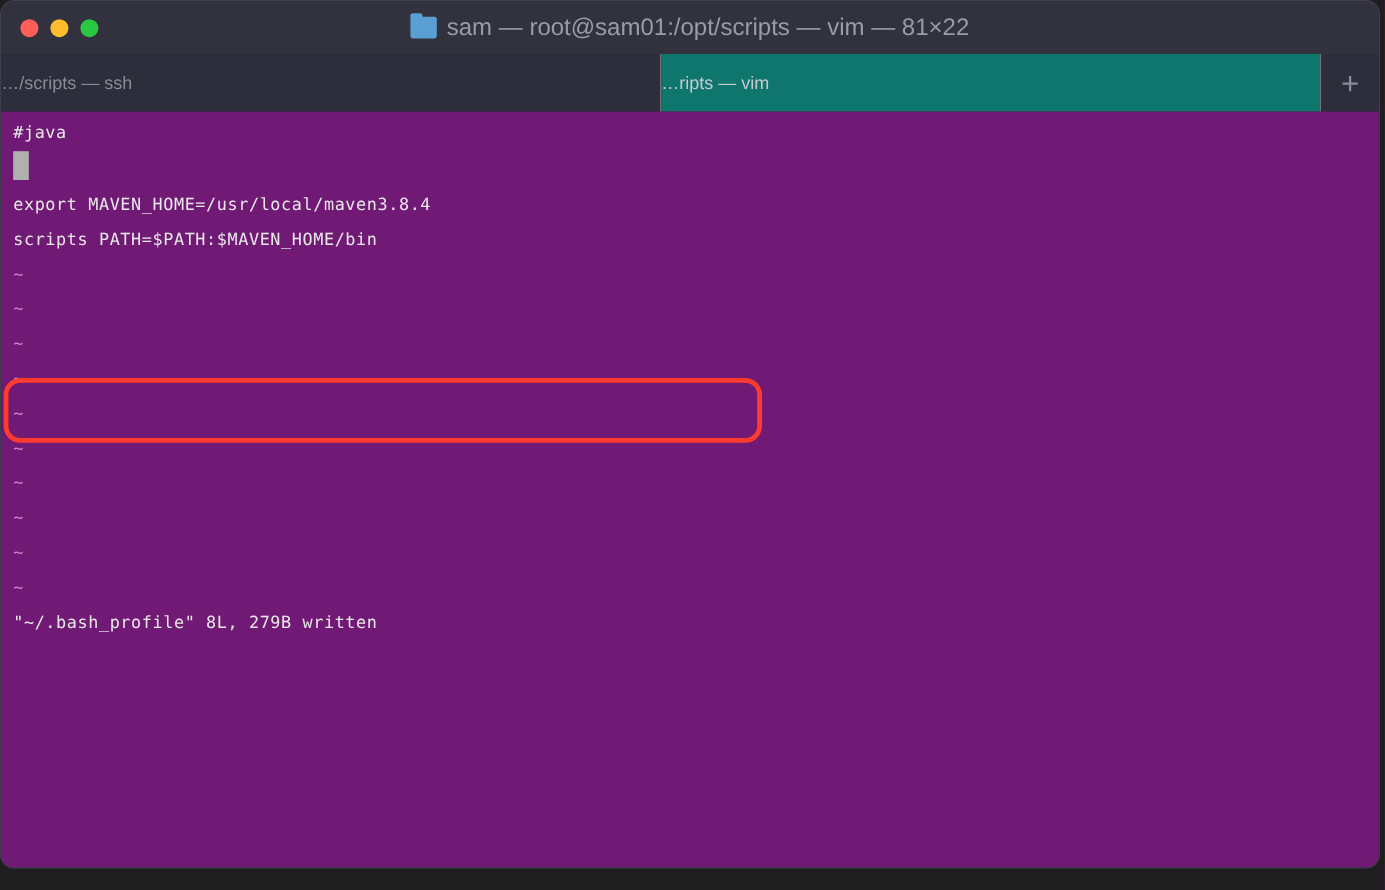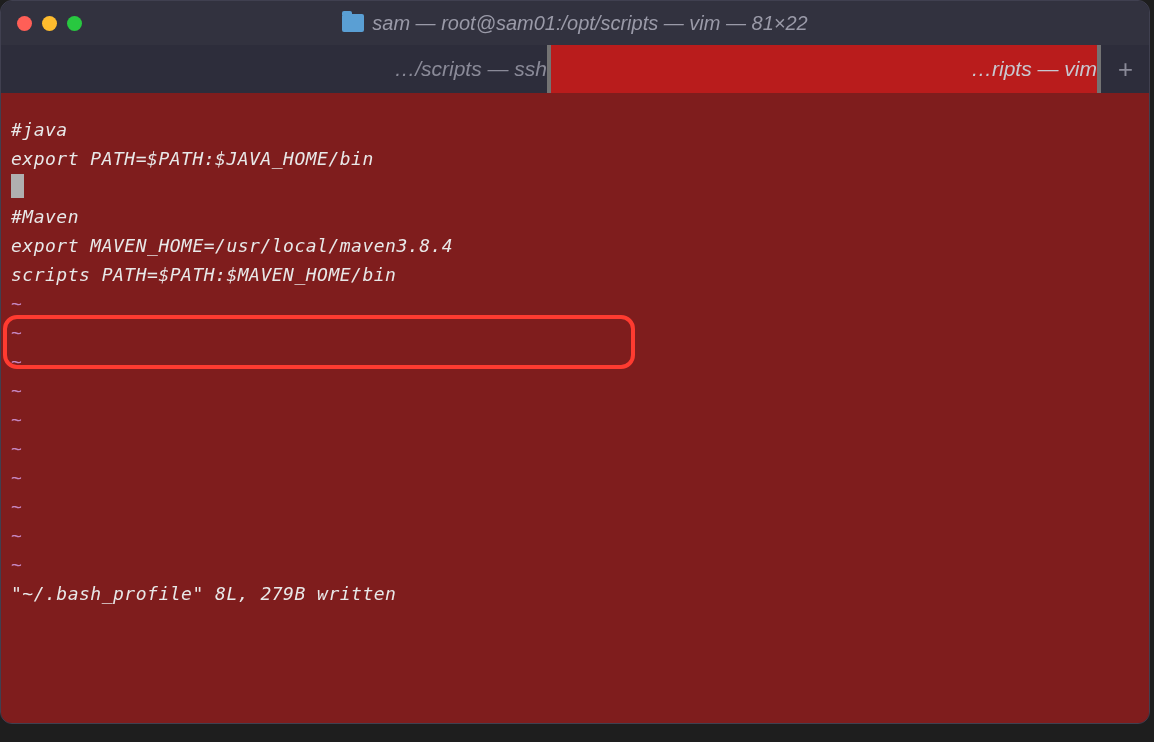--- a/index.html
+++ b/index.html
@@ -16,21 +16,20 @@
       justify-content: flex-start;
       padding: 0;
     }
     
     .window {
       width: 1150px;
       background: #2a2a3a;
       border-radius: 12px;
       overflow: hidden;
       border: 1px solid #404050;
-      font-style: italic;
     }
     
     .titlebar {
       height: 44px;
       background: #32323f;
       display: flex;
       align-items: center;
       padding: 0 16px;
       position: relative;
     }
@@ -85,50 +84,50 @@
     .tabs {
       display: flex;
       background: #2a2a3a;
       height: 48px;
     }
     
     .tab {
       flex: 1;
       display: flex;
       align-items: center;
-      justify-content: flex-end;
+      justify-content: flex-start;
       color: #8a8a98;
-      font-size: 21px;
+      font-size: 15px;
       font-family: -apple-system, BlinkMacSystemFont, sans-serif;
-      border-right: 4px solid #737373;
+      border-right: 1px solid #737373;
       background: #2d2d3b;
       cursor: pointer;
     }
     
     .tab.active {
-      background: #b91c1c;
+      background: #0f766e;
       color: #c8c8d0;
     }
     
     .tab-add {
       width: 48px;
       display: flex;
       align-items: center;
       justify-content: center;
       color: #8a8a98;
       font-size: 26px;
       font-family: -apple-system, sans-serif;
       background: #2d2d3b;
       cursor: pointer;
     }
     
     .terminal {
-      background: #7f1d1d;
-      padding: 22px 10px;
-      font-size: 18px;
+      background: #701a75;
+      padding: 4px 10px;
+      font-size: 14px;
       line-height: 29px;
       color: #e8e8e8;
       font-family: "SF Mono", Monaco, Menlo, Consolas, monospace;
       min-height: 630px;
       position: relative;
       letter-spacing: 0.5px;
     }
     
     .terminal-line {
       white-space: pre-wrap;
@@ -180,23 +179,21 @@
       <span>…/scripts — ssh</span>
     </div>
     <div class="tab active">
       <span>…ripts — vim</span>
     </div>
     <div class="tab-add">+</div>
   </div>
 
   <div class="terminal">
     <div class="terminal-line">#java</div>
-    <div class="terminal-line">export PATH=$PATH:$JAVA_HOME/bin</div>
     <div class="terminal-line"><span class="cursor-block"></span></div>
-    <div class="terminal-line">#Maven</div>
     <div class="terminal-line">export MAVEN_HOME=/usr/local/maven3.8.4</div>
     <div class="terminal-line">scripts PATH=$PATH:$MAVEN_HOME/bin</div>
     <div id="tilde-container">
         <div class="terminal-line tilde">~</div>
         <div class="terminal-line tilde">~</div>
         <div class="terminal-line tilde">~</div>
         <div class="terminal-line tilde">~</div>
         <div class="terminal-line tilde">~</div>
         <div class="terminal-line tilde">~</div>
         <div class="terminal-line tilde">~</div>

